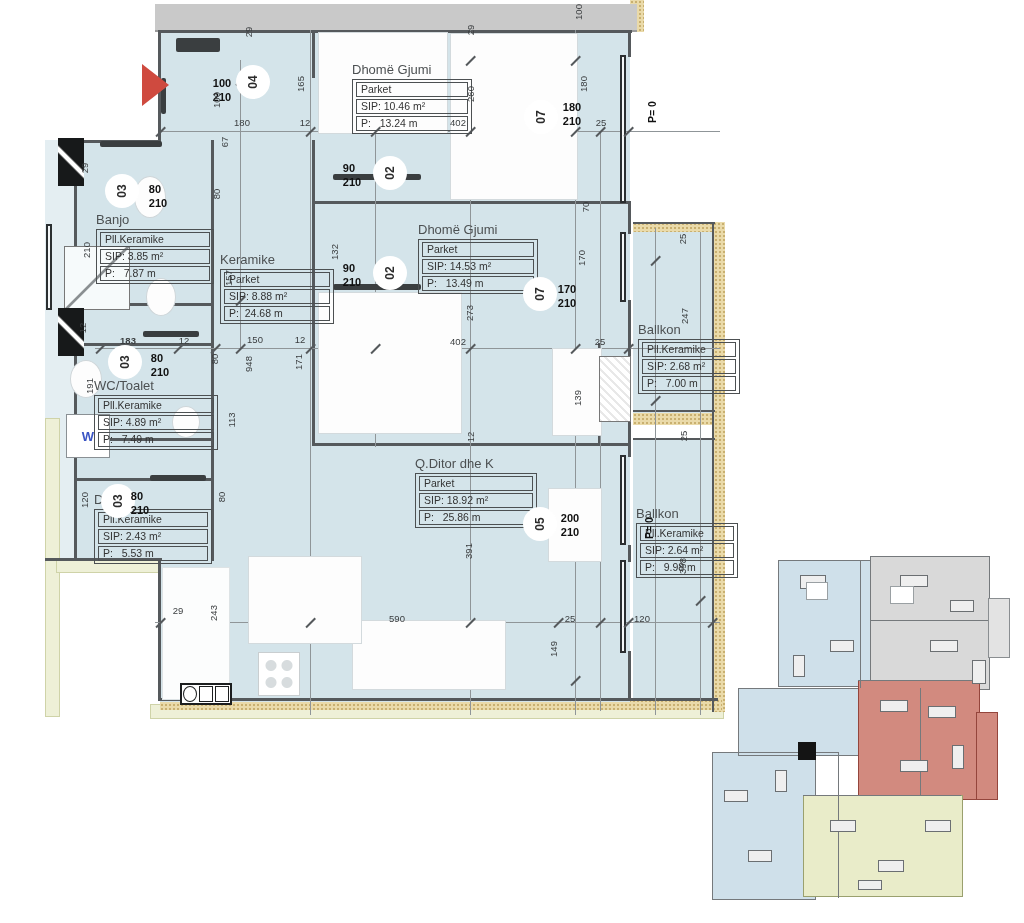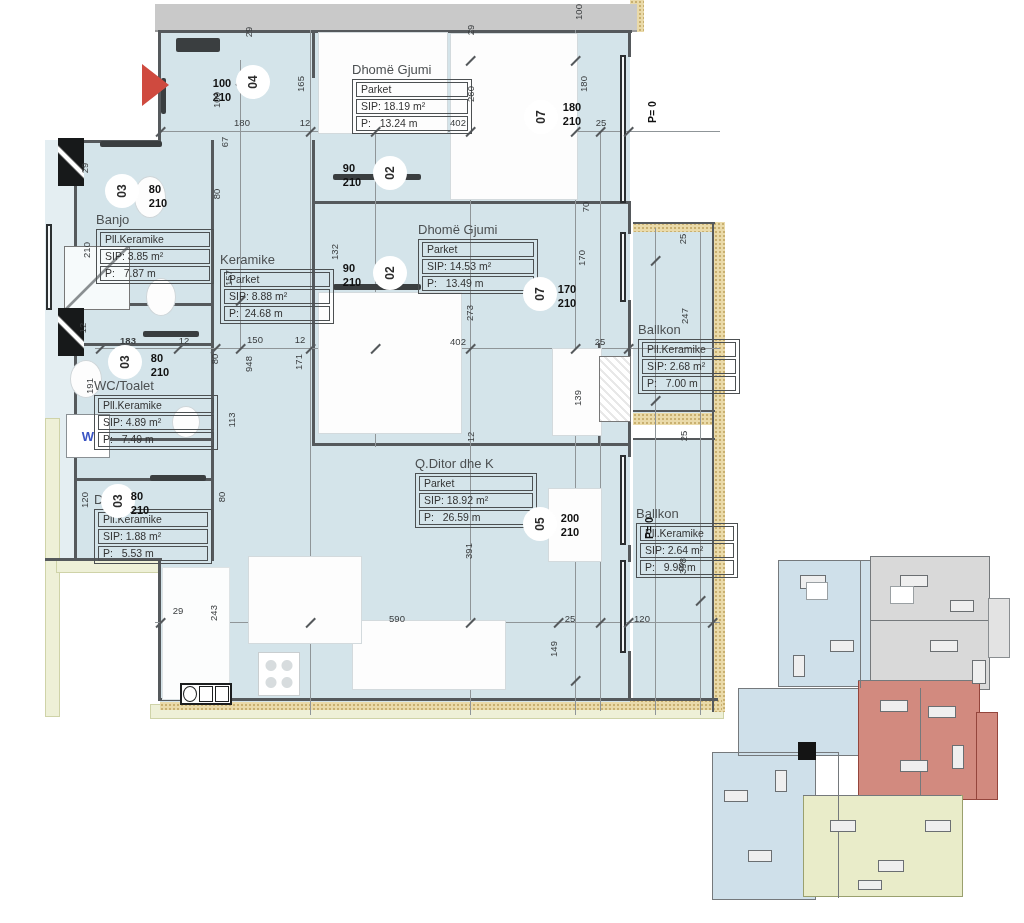--- a/index.html
+++ b/index.html
@@ -172,27 +172,27 @@
       <div class="abs tick" style="left: 694px; top: 600px;"></div>
       <div class="abs tick" style="left: 569px; top: 680px;"></div>
       <div class="abs washer" style="left: 66px; top: 414px; width: 42px; height: 42px;">
         <span>W</span>
       </div>
       <div class="abs sinkbox" style="left: 180px; top: 683px; width: 46px; height: 16px;">
         <i class="rnd"></i>
         <i class=""></i>
         <i class=""></i>
       </div>
-      <div class="abs room" style="left: 352px; top: 62px;"><div class="rtitle">Dhomë Gjumi</div><div class="rbox" style="width: 112px;"><div class="rrow">Parket</div><div class="rrow">SIP: 18.19 m²</div><div class="rrow">P:   13.24 m</div></div></div>
+      <div class="abs room" style="left: 352px; top: 62px;"><div class="rtitle">Dhomë Gjumi</div><div class="rbox" style="width: 112px;"><div class="rrow">Parket</div><div class="rrow">SIP: 10.46 m²</div><div class="rrow">P:   13.24 m</div></div></div>
       <div class="abs room" style="left: 418px; top: 222px;"><div class="rtitle">Dhomë Gjumi</div><div class="rbox" style="width: 112px;"><div class="rrow">Parket</div><div class="rrow">SIP: 14.53 m²</div><div class="rrow">P:   13.49 m</div></div></div>
       <div class="abs room" style="left: 220px; top: 252px;"><div class="rtitle">Keramike</div><div class="rbox" style="width: 106px;"><div class="rrow">Parket</div><div class="rrow">SIP: 8.88 m²</div><div class="rrow">P:  24.68 m</div></div></div>
       <div class="abs room" style="left: 96px; top: 212px;"><div class="rtitle">Banjo</div><div class="rbox" style="width: 110px;"><div class="rrow">Pll.Keramike</div><div class="rrow">SIP: 3.85 m²</div><div class="rrow">P:   7.87 m</div></div></div>
       <div class="abs room" style="left: 94px; top: 378px;"><div class="rtitle">WC/Toalet</div><div class="rbox" style="width: 116px;"><div class="rrow">Pll.Keramike</div><div class="rrow">SIP: 4.89 m²</div><div class="rrow">P:   7.49 m</div></div></div>
-      <div class="abs room" style="left: 94px; top: 492px;"><div class="rtitle">Depo</div><div class="rbox" style="width: 110px;"><div class="rrow">Pll.Keramike</div><div class="rrow">SIP: 1.88 m²</div><div class="rrow">P:   5.53 m</div></div></div>
-      <div class="abs room" style="left: 415px; top: 456px;"><div class="rtitle">Q.Ditor dhe K</div><div class="rbox" style="width: 114px;"><div class="rrow">Parket</div><div class="rrow">SIP: 18.92 m²</div><div class="rrow">P:   26.59 m</div></div></div>
+      <div class="abs room" style="left: 94px; top: 492px;"><div class="rtitle">Depo</div><div class="rbox" style="width: 110px;"><div class="rrow">Pll.Keramike</div><div class="rrow">SIP: 2.43 m²</div><div class="rrow">P:   5.53 m</div></div></div>
+      <div class="abs room" style="left: 415px; top: 456px;"><div class="rtitle">Q.Ditor dhe K</div><div class="rbox" style="width: 114px;"><div class="rrow">Parket</div><div class="rrow">SIP: 18.92 m²</div><div class="rrow">P:   25.86 m</div></div></div>
       <div class="abs room" style="left: 638px; top: 322px;"><div class="rtitle">Ballkon</div><div class="rbox" style="width: 94px;"><div class="rrow">Pll.Keramike</div><div class="rrow">SIP: 2.68 m²</div><div class="rrow">P:   7.00 m</div></div></div>
       <div class="abs room" style="left: 636px; top: 506px;"><div class="rtitle">Ballkon</div><div class="rbox" style="width: 94px;"><div class="rrow">Pll.Keramike</div><div class="rrow">SIP: 2.64 m²</div><div class="rrow">P:   9.98 m</div></div></div>
       <div class="abs circlbl" style="left: 236px; top: 65px; width: 34px; height: 34px;">
         <span>04</span>
       </div>
       <div class="abs circlbl" style="left: 105px; top: 174px; width: 34px; height: 34px;">
         <span>03</span>
       </div>
       <div class="abs circlbl" style="left: 373px; top: 156px; width: 34px; height: 34px;">
         <span>02</span>

